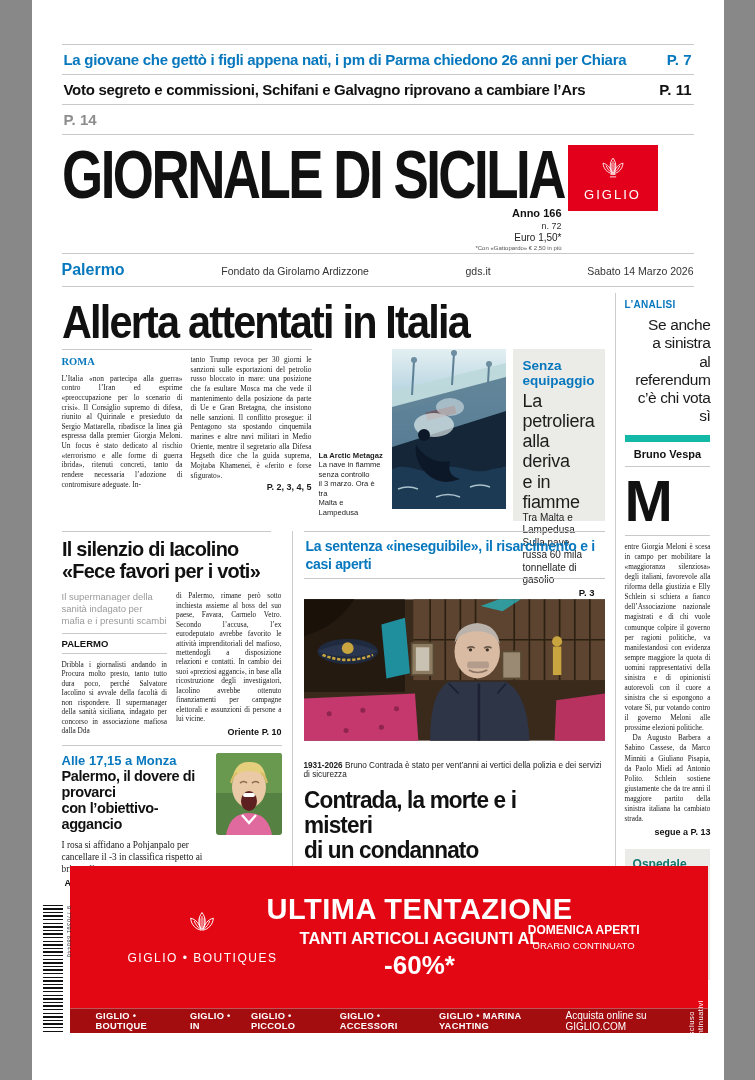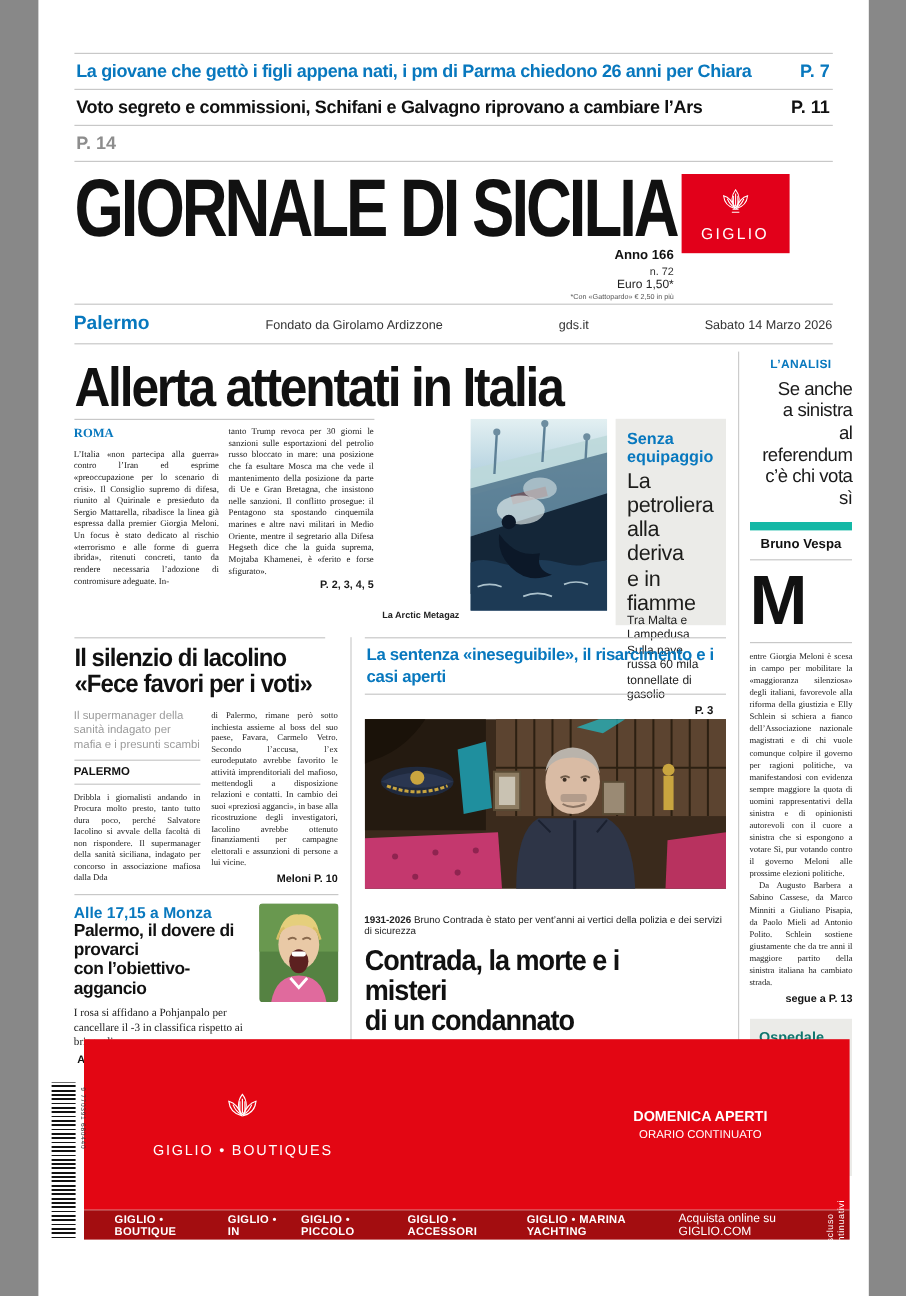--- a/index.html
+++ b/index.html
@@ -79,21 +79,21 @@
   .ct-kickrow { border-top:1px solid #c8c8c8; border-bottom:1px solid #c8c8c8; padding:5px 2px; }
   .ct-kick { font-size:14px; font-weight:bold; color:#0878be; letter-spacing:-.3px; }
   .ct-photo { width:100%; height:168px; margin-top:7px; }
   .ct-cap { font-size:8.2px; color:#222; margin-top:3px; }
   .ct-cap b { font-weight:bold; }
   .ct-h { font-size:24px; font-weight:900; letter-spacing:-.9px; line-height:1.05; white-space:pre-line; margin-top:8px; transform:scaleX(.94); transform-origin:0 0; }
   .ct-sub { font-size:13px; color:#2f2f2f; letter-spacing:-.2px; margin-top:5px; }
   .ct-by { font-size:9.5px; font-weight:bold; text-align:right; margin-top:2px; }
 
   
-  .an-label { font-size:10px; font-weight:bold; color:#0878be; text-align:center; margin-top:6px; letter-spacing:.3px; }
+  .an-label { font-size:10px; font-weight:bold; color:#0878be; text-align:left; margin-top:6px; letter-spacing:.3px; }
   .an-h { font-size:15.5px; color:#1a1a1a; text-align:right; line-height:1.18; letter-spacing:-.4px; white-space:pre-line; margin-top:6px; }
   .an-author { font-size:11px; font-weight:bold; text-align:center; border-top:7px solid #14b8a6; border-bottom:1px solid #c8c8c8; padding:6px 0; margin:9px 0 8px; }
   .an-drop { font-size:58px; font-weight:900; line-height:.9; border-bottom:1px solid #c8c8c8; padding-bottom:8px; margin-bottom:6px; }
   .an-body { font-family:"Liberation Serif",serif; font-size:7.2px; line-height:1.4; text-align:justify; color:#1a1a1a; }
   .an-body2 { text-indent:8px; }
   .an-more { font-size:9px; font-weight:bold; text-align:right; margin-top:3px; }
   .an-box { background:#ebebe8; padding:8px 8px 9px; margin-top:12px; }
   .an-box .bk { font-size:12px; font-weight:bold; color:#0f766e; }
   .an-box .bt { font-size:14.5px; color:#1d1d1b; line-height:1.15; letter-spacing:-.3px; white-space:pre-line; margin-top:3px; }
   .an-box .bb { font-size:8.5px; font-weight:bold; text-align:right; margin-top:6px; }
@@ -181,20 +181,24 @@
               <div class="kicker">ROMA</div>
               <span>L’Italia «non partecipa alla guerra» contro l’Iran ed esprime «preoccupazione per lo scenario di crisi». Il Consiglio supremo di difesa, riunito al Quirinale e presieduto da Sergio Mattarella, ribadisce la linea già espressa dalla premier Giorgia Meloni. Un focus è stato dedicato al rischio «terrorismo e alle forme di guerra ibrida», ritenuti concreti, tanto da rendere necessaria l’adozione di contromisure adeguate. In-</span>
             </div>
             <div class="bodycol">
               <span>tanto Trump revoca per 30 giorni le sanzioni sulle esportazioni del petrolio russo bloccato in mare: una posizione che fa esultare Mosca ma che vede il mantenimento della posizione da parte di Ue e Gran Bretagna, che insistono nelle sanzioni. Il conflitto prosegue: il Pentagono sta spostando cinquemila marines e altre navi militari in Medio Oriente, mentre il segretario alla Difesa Hegseth dice che la guida suprema, Mojtaba Khamenei, è «ferito e forse sfigurato».</span>
               <div class="pages">P. 2, 3, 4, 5</div>
             </div>
           </div>
           <div class="cap-col">
             <div class="ct">La Arctic Metagaz</div>
+            <div class="pl">La nave in fiamme
+senza controllo
+il 3 marzo. Ora è tra
+Malta e Lampedusa</div>
           </div>
           <svg class="ship" viewBox="0 0 114 160">
             <defs>
               <linearGradient id="sea" x1="0" y1="0" x2="0" y2="1">
                 <stop offset="0" stop-color="#e3f0f2"></stop>
                   <stop offset=".45" stop-color="#9cc2d6"></stop>
                   <stop offset="1" stop-color="#33587c"></stop>
               </linearGradient>
             </defs>
             <rect width="114" height="160" fill="url(#sea)"></rect>
@@ -236,21 +240,21 @@
               <div class="ia-c">
                 <div class="ia-deck pl">Il supermanager della
 sanità indagato per
 mafia e i presunti scambi</div>
                 <div class="ia-kick">PALERMO</div>
                 <div class="ia-body">Dribbla i giornalisti andando in Procura molto presto, tanto tutto dura poco, perché Salvatore Iacolino si avvale della facoltà di non rispondere. Il supermanager della sanità siciliana, indagato per concorso in associazione mafiosa dalla Dda</div>
               </div>
               <div class="ia-c">
                 <div class="ia-body">di Palermo, rimane però sotto inchiesta assieme al boss del suo paese, Favara, Carmelo Vetro. Secondo l’accusa, l’ex eurodeputato avrebbe favorito le attività imprenditoriali del mafioso, mettendogli a disposizione relazioni e contatti. In cambio dei suoi «preziosi agganci», in base alla ricostruzione degli investigatori, Iacolino avrebbe ottenuto finanziamenti per campagne elettorali e assunzioni di persone a lui vicine.</div>
                 <div class="byline">
-                  <span>Meloni</span>
+                  <span>Oriente</span>
                   <span>P. 10</span>
                 </div>
               </div>
             </div>
 
             <div class="monza">
               <div>
                 <div class="mz-kick">Alle 17,15 a Monza</div>
                 <div class="mz-h">Palermo, il dovere di provarci
 con l’obiettivo-aggancio</div>
@@ -376,20 +380,25 @@
           <g stroke="#fff" stroke-width="1.4" fill="none">
             <path d="M24 5 C18 13 18 22 24 29 C30 22 30 13 24 5 Z"></path>
             <path d="M24 10 V27 M21 13 V25 M27 13 V25"></path>
             <path d="M8 13 C9 23 15 28 23 30 C20 21 16 15 8 13 Z"></path>
             <path d="M40 13 C39 23 33 28 25 30 C28 21 32 15 40 13 Z"></path>
             <path d="M13 17 C15 22 18 26 22 28 M35 17 C33 22 30 26 26 28"></path>
           </g>
         </svg>
         <div class="nm">GIGLIO • BOUTIQUES</div>
       </div>
+      <div class="ad-center">
+        <div class="ad-t1">ULTIMA TENTAZIONE</div>
+        <div class="ad-t2">TANTI ARTICOLI AGGIUNTI AL</div>
+        <div class="ad-t3">-60%*</div>
+      </div>
       <div class="ad-right">
         <div class="ad-r1">DOMENICA APERTI</div>
         <div class="ad-r2">ORARIO CONTINUATO</div>
       </div>
       <div class="ad-note">*escluso continuativi</div>
     </div>
     <div class="ad-strip">
       <span class="ad-store">GIGLIO • BOUTIQUE</span>
       <span class="ad-store">GIGLIO • IN</span>
       <span class="ad-store">GIGLIO • PICCOLO</span>

